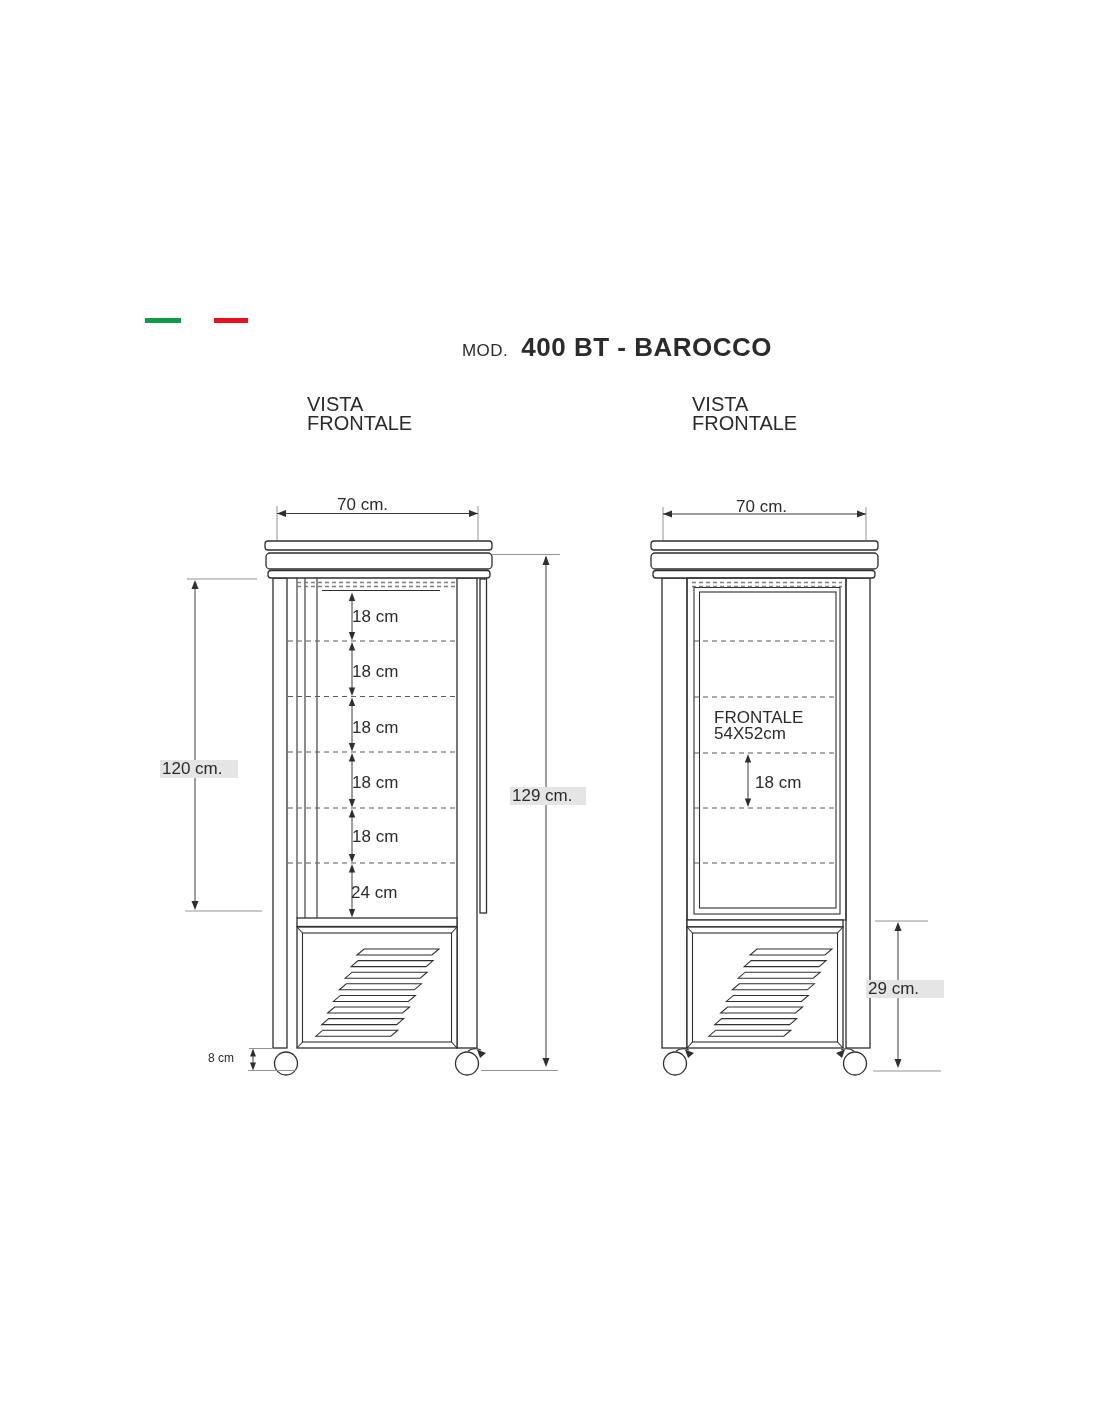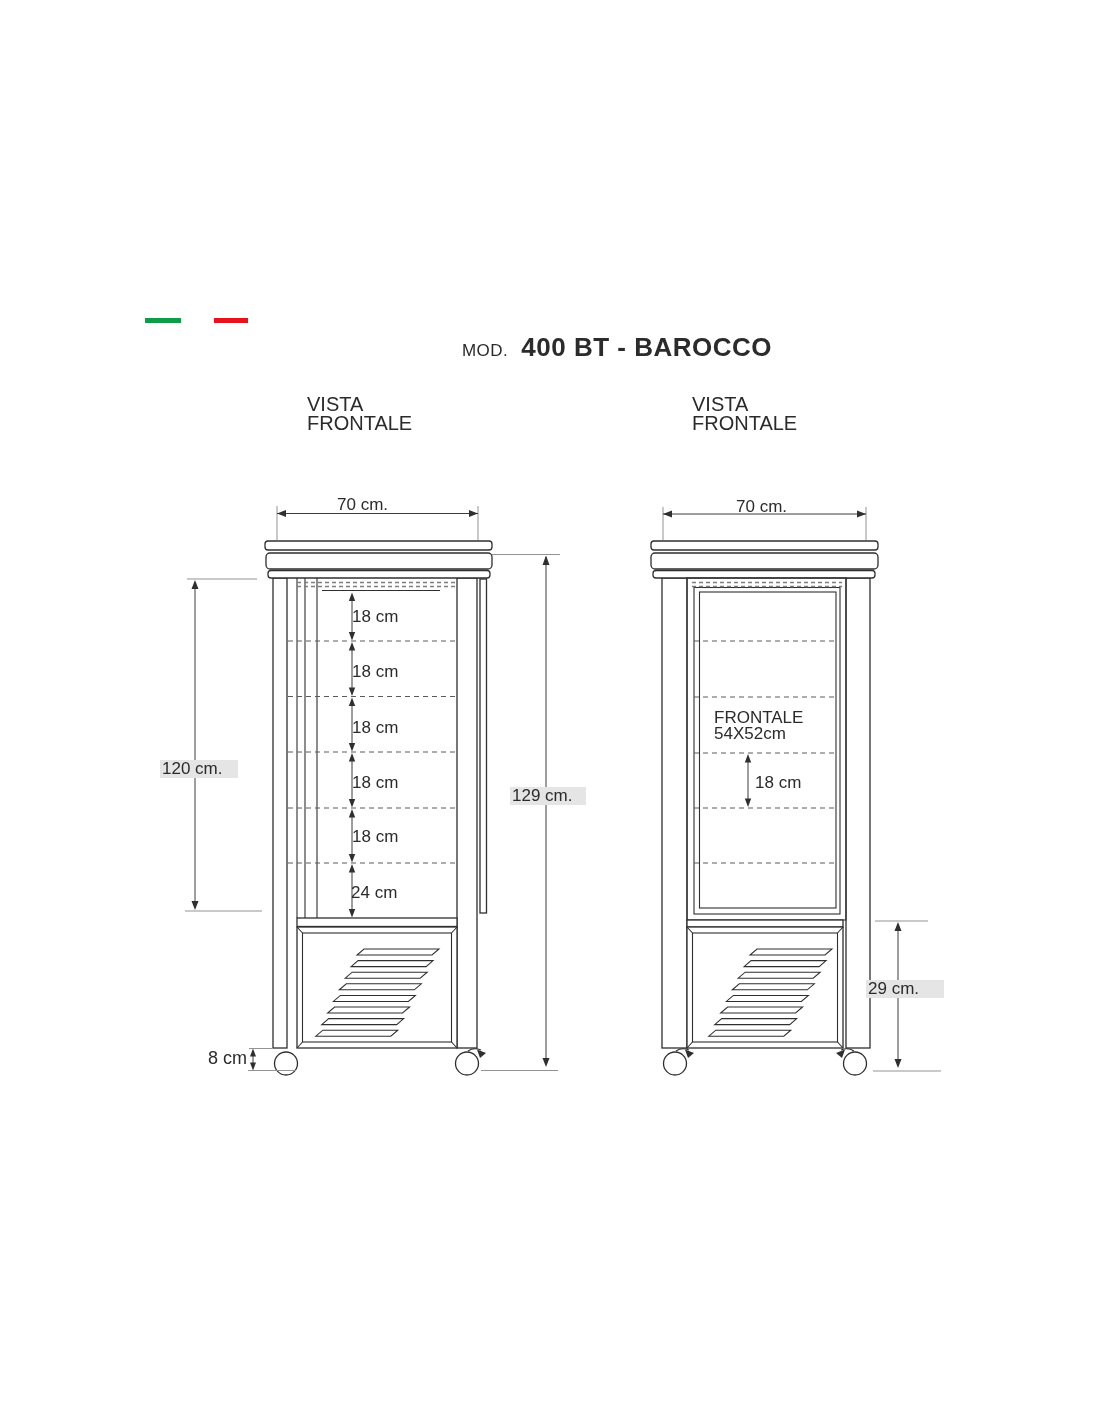--- a/index.html
+++ b/index.html
@@ -18,21 +18,21 @@
   
   .lbl{position:absolute;font-size:17px;line-height:18px;text-align:left;white-space:nowrap}
   .bgw{background:#e5e5e5;padding:0 2px}
   .flag-bar{position:absolute;height:5px}
   .title-row{position:absolute;left:397px;top:332px;width:440px;display:flex;
              justify-content:center;align-items:baseline;gap:13px}
   .title-prefix{font-size:17px;letter-spacing:.5px}
   .title-name{font-size:26px;font-weight:bold;letter-spacing:.5px}
   .view-label{position:absolute;width:144px;font-size:20px;line-height:18.5px;text-align:left}
   .ripiano{font-size:17px;line-height:15.5px}
-  .small{font-size:18px;line-height:15px}
+  .small{font-size:12px;line-height:15px}
 </style>
 </head>
 <body>
 
 <div class="canvas">
 
   <svg width="1100" height="1422" viewBox="0 0 1100 1422">
 
     <g>
 

